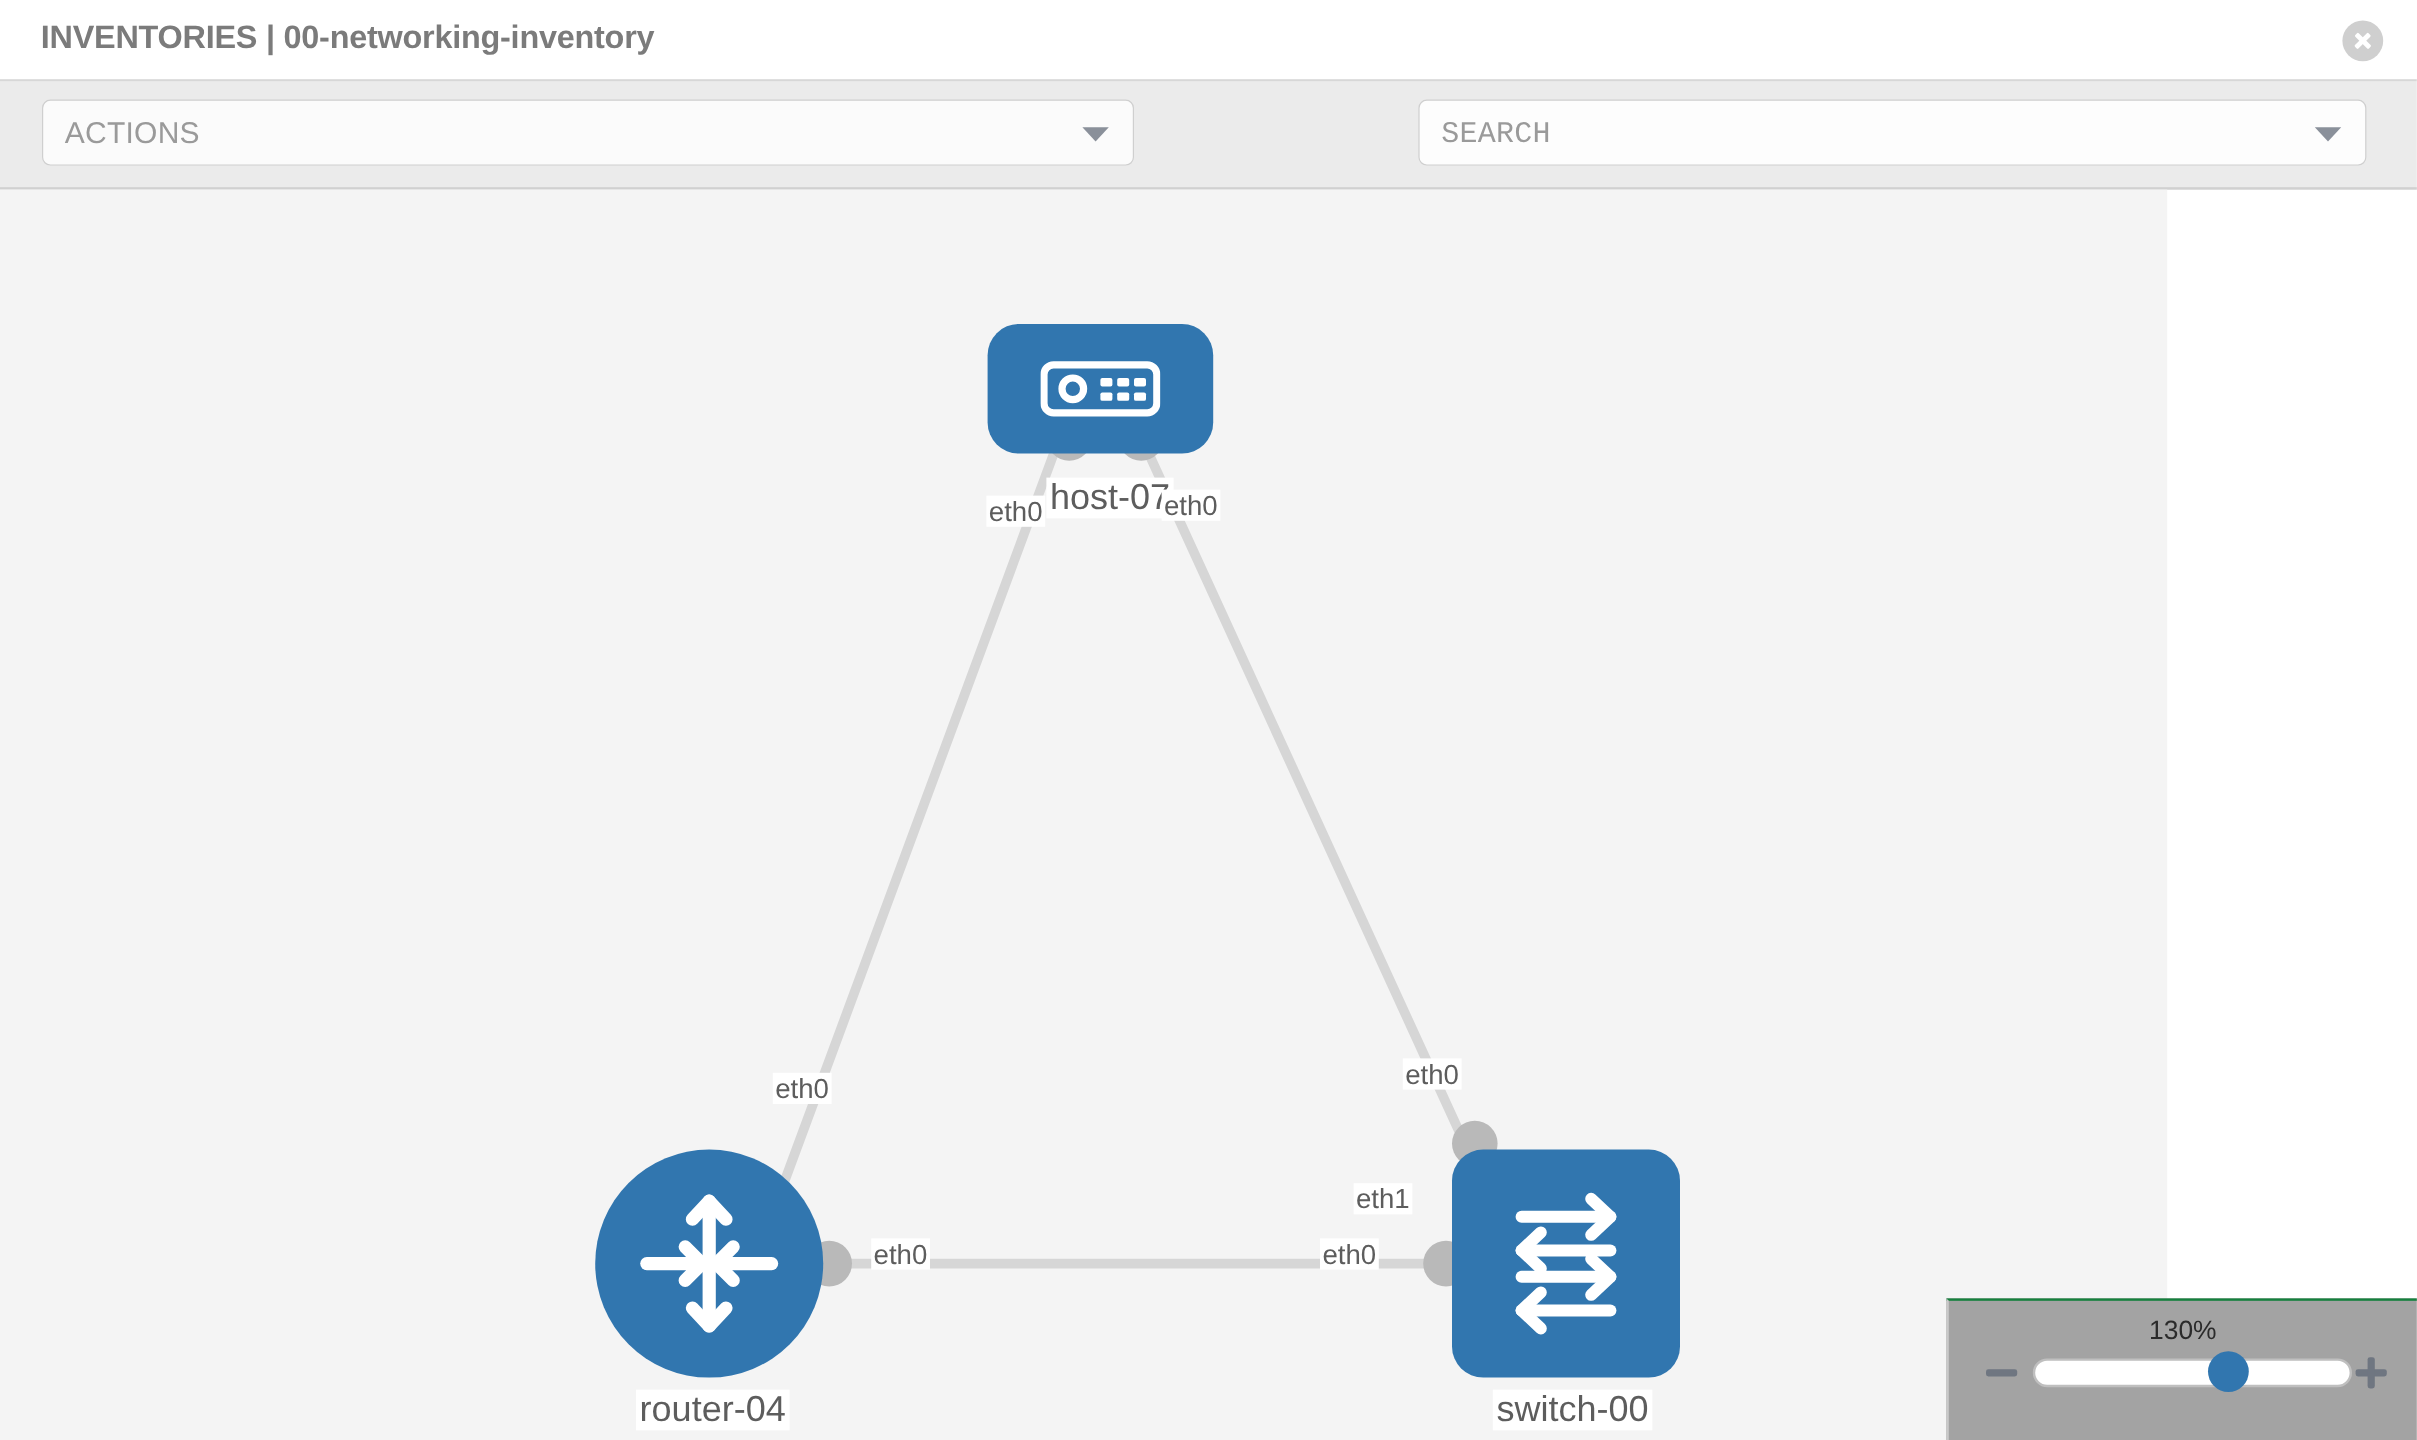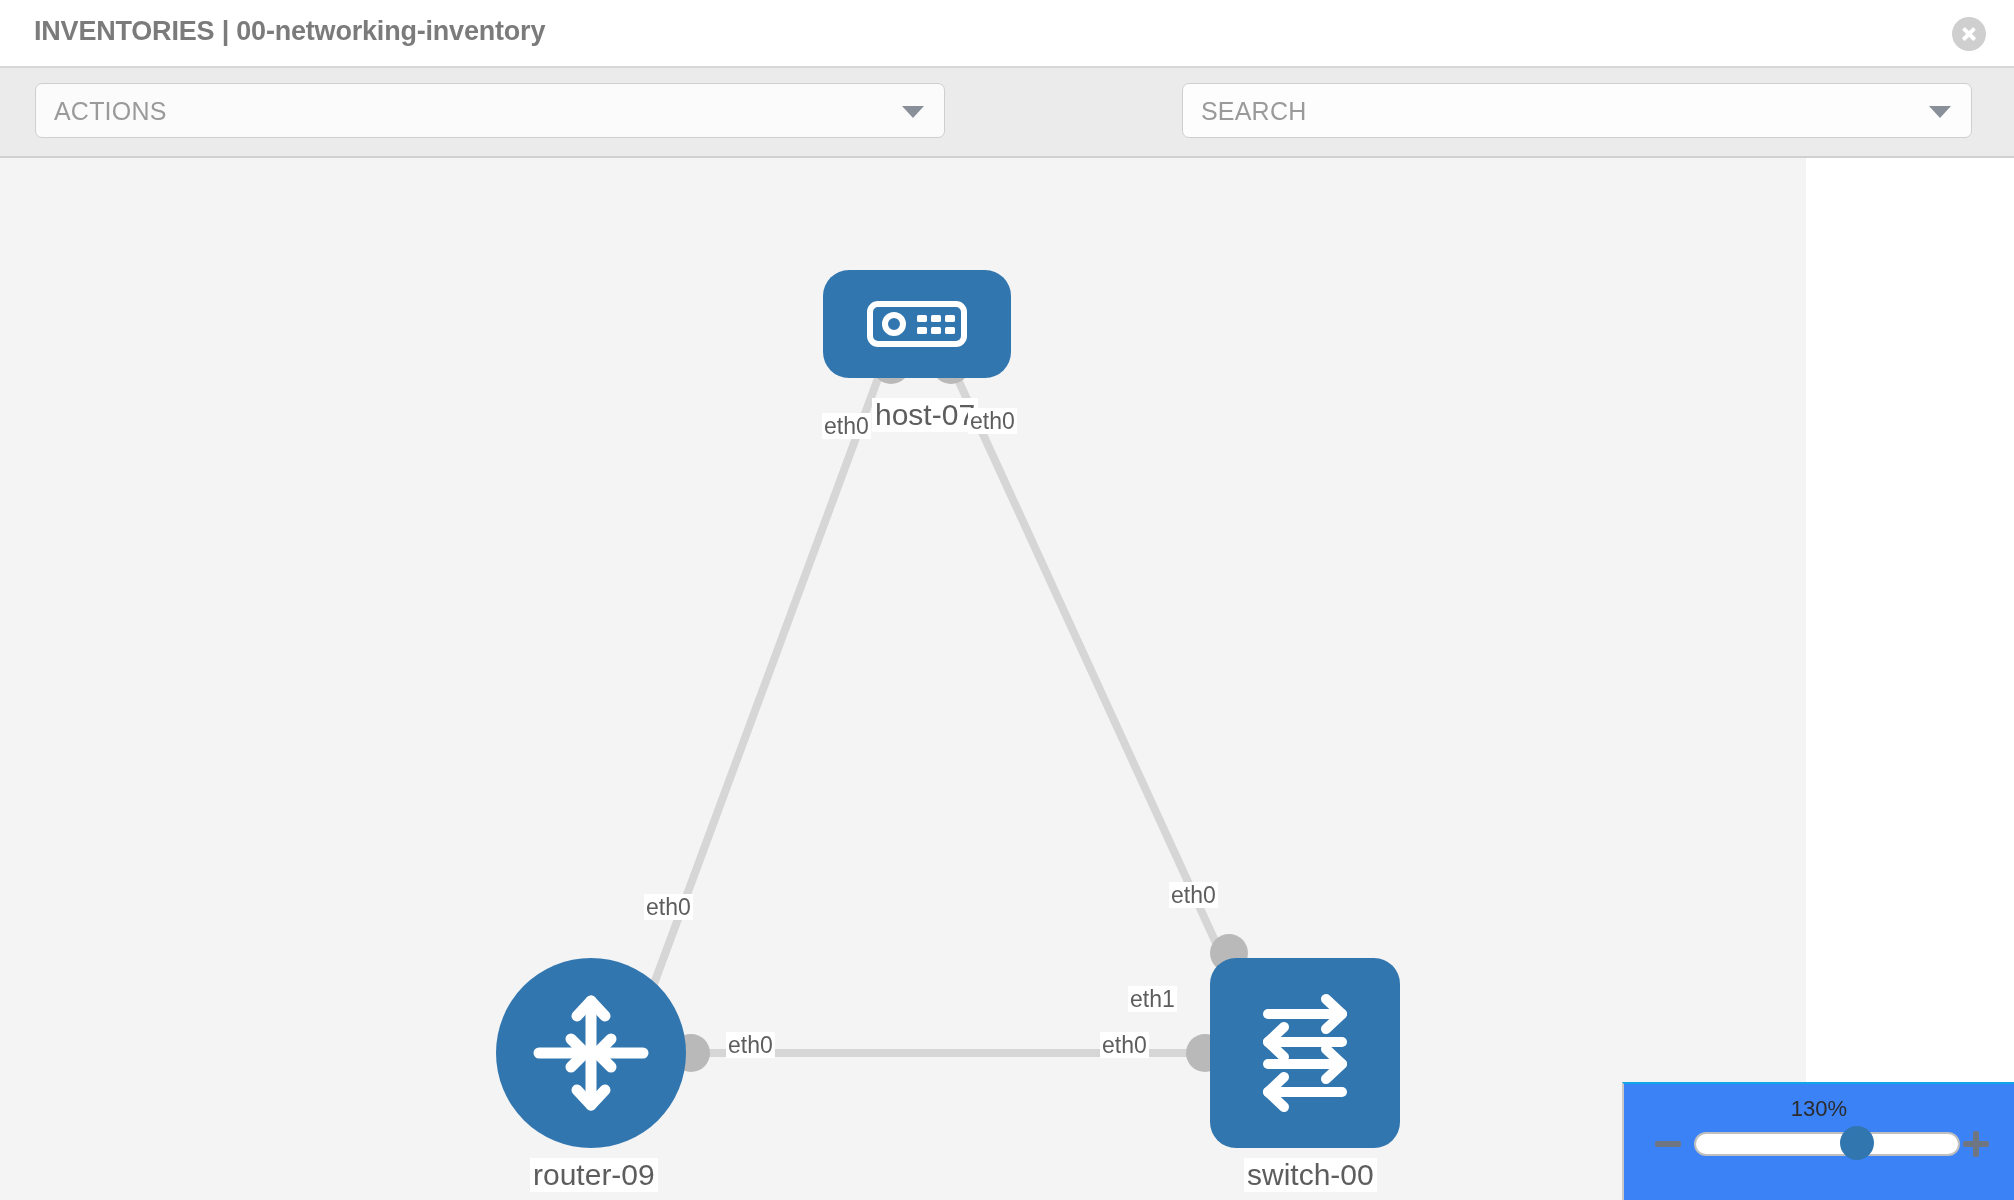--- a/index.html
+++ b/index.html
@@ -120,20 +120,21 @@
     box-sizing: border-box;
     cursor: text;
   }
   .search-box .label {
     position: absolute;
     left: 18px;
     top: 13px;
     font-size: 25px;
     color: #9a9a9a;
     letter-spacing: 0.2px;
+    font-family: Liberation Mono, monospace;
   }
   .search-box .caret { right: 20px; top: 22px; }
 
   
   .canvas {
     position: absolute;
     left: 0; top: 158px;
     width: 1806px;
     height: 1042px;
     background: #f4f4f4;
@@ -188,22 +189,22 @@
   .chip-iface { font-size: 23px; padding: 1px 2px; }
   .chip-node  { font-size: 30px; padding: 1px 3px; }
 
   
   .zoom-panel {
     position: absolute;
     left: 1622px;
     top: 1082px;
     width: 392px;
     height: 118px;
-    background: #3b82f6;
-    border-top: 2px solid #0ea5e9;
+    background: #a3a3a3;
+    border-top: 2px solid #15803d;
     border-left: 2px solid #c9c9c9;
     box-sizing: border-box;
   }
   .zoom-level {
     position: absolute;
     left: 0; right: 0;
     top: 12px;
     text-align: center;
     font-size: 22px;
     color: #2b2b2b;
@@ -360,21 +361,21 @@
   <div class="chip chip-node" style="left:872px; top:240px;">host-07</div>
   <div class="chip chip-iface" style="left:968px; top:250px;">eth0</div>
 
   <div class="chip chip-iface" style="left:644px; top:736px;">eth0</div>
   <div class="chip chip-iface" style="left:1169px; top:724px;">eth0</div>
 
   <div class="chip chip-iface" style="left:726px; top:874px;">eth0</div>
   <div class="chip chip-iface" style="left:1100px; top:874px;">eth0</div>
   <div class="chip chip-iface" style="left:1128px; top:828px;">eth1</div>
 
-  <div class="chip chip-node" style="left:530px; top:1000px;">router-09</div>
+  <div class="chip chip-node" style="left:530px; top:1000px;">router-04</div>
   <div class="chip chip-node" style="left:1244px; top:1000px;">switch-00</div>
 </div>
 
 <div class="zoom-panel">
   <div class="zoom-level">130%</div>
   <div class="zoom-minus"></div>
   <div class="zoom-track">
     <div class="zoom-thumb" style="left: 143.84px;"></div>
   </div>
   <div class="zoom-plus"></div>

